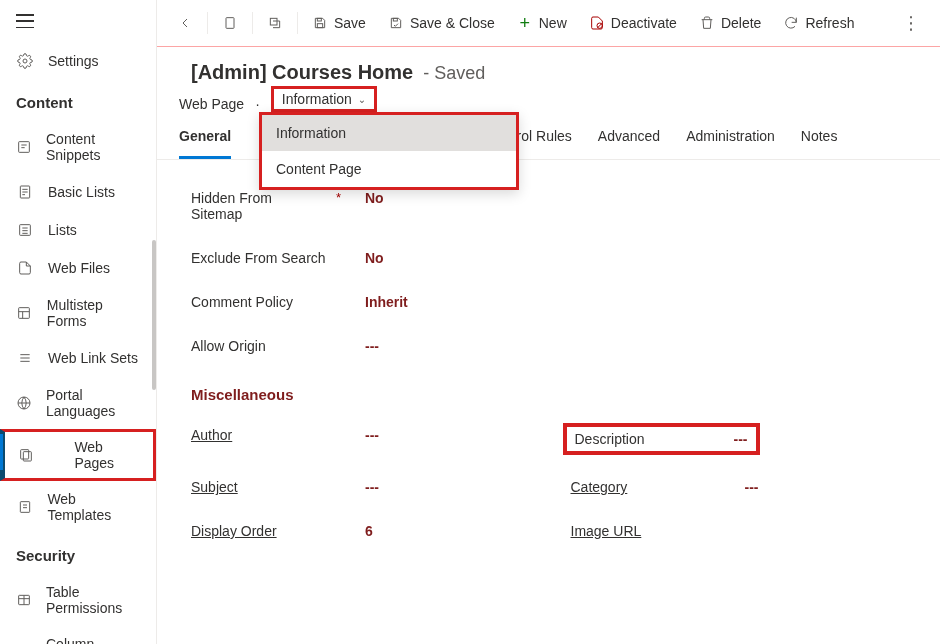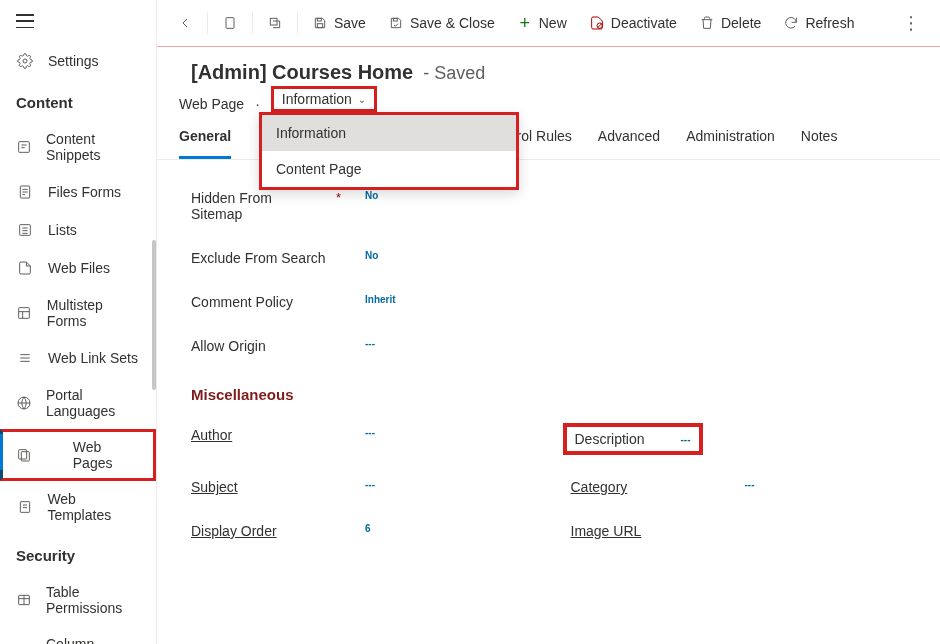--- a/index.html
+++ b/index.html
@@ -207,42 +207,42 @@
       font-size: 14px;
       color: #323130;
     }
     .required-asterisk {
       color: #a80000;
       font-size: 13px;
       margin-left: 4px;
     }
     .form-value {
       font-weight: 600;
-      font-size: 10px;
-      color: #0369a1;
+      font-size: 14px;
+      color: #7f1d1d;
     }
     .section-title {
       font-weight: 600;
       font-size: 15px;
       padding: 18px 12px 10px;
       color: #7f1d1d;
     }
     .form-grid {
       display: grid;
       grid-template-columns: 1fr 1fr;
       column-gap: 20px;
     }
     .form-grid .form-row { padding: 14px 12px; }
     .form-grid .form-label-col { width: 150px; text-decoration: underline; }
     .highlight-red {
       border: 4px solid #d62020;
       padding: 4px 8px;
       margin: -4px -8px;
       display: inline-flex;
-      gap: 36px;
+      gap: 89px;
       align-items: center;
     }
     .svg-icon { width: 16px; height: 16px; stroke: #605e5c; fill: none; stroke-width: 1.5; }
     .green-plus { color: #107c10; font-size: 18px; font-weight: 300; }
     .kebab { font-size: 18px; color: #605e5c; }
   </style>
 </head>
 <body>
 
 <div class="sidebar">
@@ -278,21 +278,21 @@
   </div>
   <div class="nav-item">
     <span class="nav-icon">
         <svg class="svg-icon" viewBox="0 0 24 24">
           <rect x="5" y="3" width="14" height="18" rx="1"></rect>
           <line x1="8" y1="8" x2="16" y2="8"></line>
           <line x1="8" y1="12" x2="16" y2="12"></line>
           <line x1="8" y1="16" x2="12" y2="16"></line>
         </svg>
       </span>
-    <span class="nav-label">Files Forms</span>
+    <span class="nav-label">Basic Lists</span>
   </div>
   <div class="nav-item">
     <span class="nav-icon">
         <svg class="svg-icon" viewBox="0 0 24 24">
           <rect x="4" y="4" width="16" height="16" rx="1"></rect>
           <line x1="8" y1="9" x2="16" y2="9"></line>
           <line x1="8" y1="13" x2="16" y2="13"></line>
           <line x1="8" y1="17" x2="16" y2="17"></line>
         </svg>
       </span>
@@ -330,21 +330,21 @@
   <div class="nav-item">
     <span class="nav-icon">
         <svg class="svg-icon" viewBox="0 0 24 24">
           <circle cx="12" cy="12" r="9"></circle>
           <line x1="3" y1="12" x2="21" y2="12"></line>
           <path d="M12 3a14 14 0 0 1 0 18M12 3a14 14 0 0 0 0 18"></path>
         </svg>
       </span>
     <span class="nav-label">Portal Languages</span>
   </div>
-  <div class="nav-item selected-border" style="border-left: 3px solid #0c4a6e; gap: 40px;">
+  <div class="nav-item selected-border" style="border-left: 5px solid #0c4a6e; gap: 40px;">
     <span style="position:absolute; left:0; width:3px; height:36px; background:#0078d4; margin-top:-7px;"></span>
     <span class="nav-icon">
         <svg class="svg-icon" viewBox="0 0 24 24">
           <rect x="4" y="4" width="12" height="14" rx="1"></rect>
           <rect x="8" y="7" width="12" height="14" rx="1"></rect>
         </svg>
       </span>
     <span class="nav-label">Web Pages</span>
   </div>
   <div class="nav-item">

